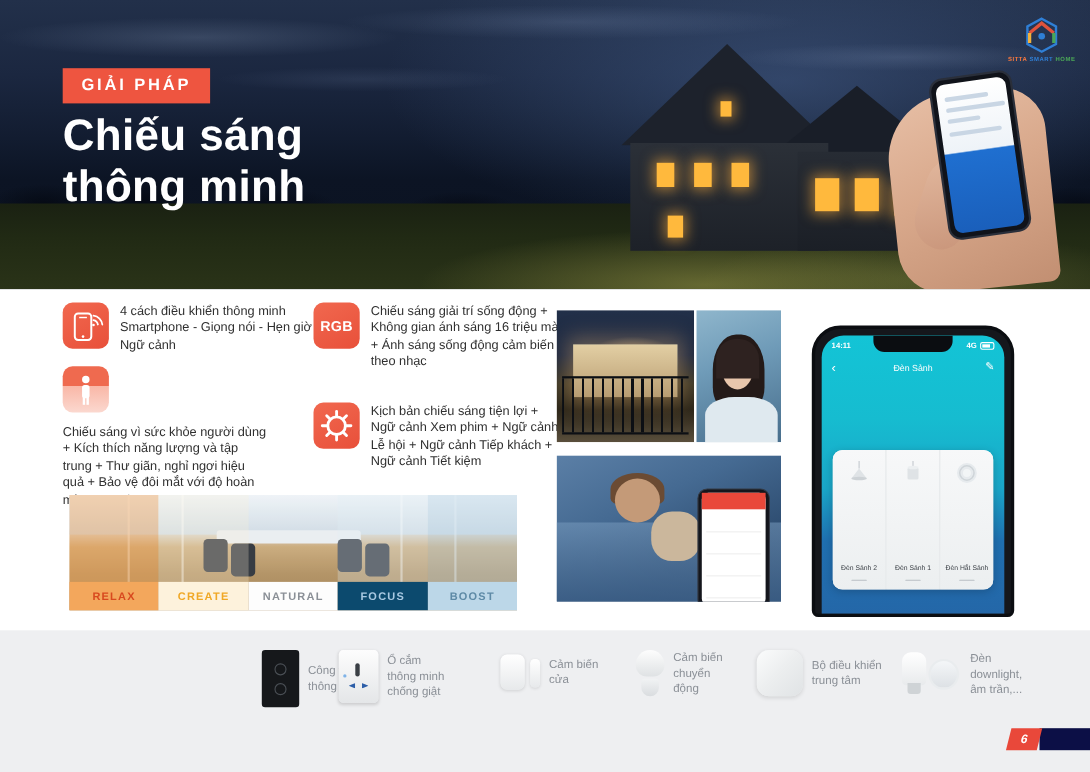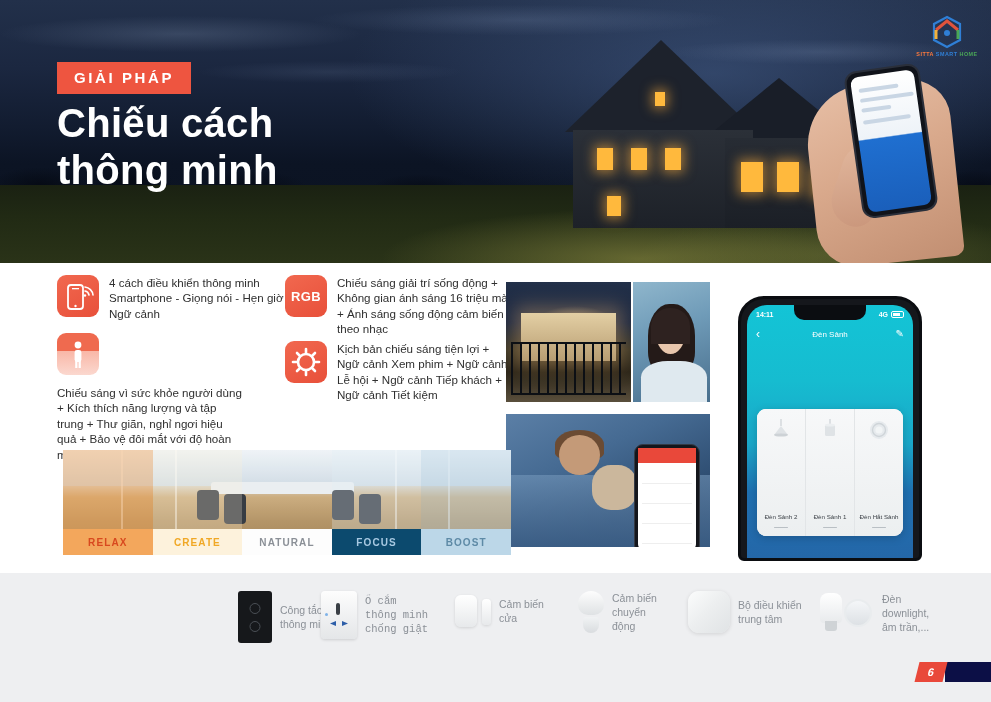--- a/index.html
+++ b/index.html
@@ -138,21 +138,21 @@
   .feat-icon.health { background: linear-gradient(180deg,#ef6a4f 0%, #ef6a4f 42%, #f9b7a7 43%, #fbd8cf 100%); }
   .feat-icon .lbl {
     position: absolute; inset: 0; display: flex; align-items: center; justify-content: center;
     color: #fff; font-size: 13px; font-weight: bold; letter-spacing: .3px;
   }
   .feat-text { font-size: 11.6px; line-height: 1.33; color: #2f2f2f; }
 
   .f1 { left: 57px; top: 12px; width: 240px; }
   .f2 { left: 57px; top: 70px; width: 240px; flex-direction: column; }
   .f3 { left: 285px; top: 12px; width: 230px; }
-  .f4 { left: 285px; top: 78px; width: 230px; }
+  .f4 { left: 285px; top: 103px; width: 230px; }
   .f1 .feat-text, .f3 .feat-text, .f4 .feat-text { width: 185px; }
   .f2 .feat-text { width: 185px; }
 
   
   .ph { position: absolute; overflow: hidden; }
   .ph-house { left: 506px; top: 282px; width: 125px; height: 120px; }
   .ph-woman { left: 633px; top: 282px; width: 77px; height: 120px; }
   .ph-child { left: 506px; top: 414px; width: 204px; height: 133px; }
 
   .img-house {
@@ -215,21 +215,21 @@
   }
   .child-phone {
     position: absolute; right: 10px; top: 30px; width: 66px; height: 110px;
     background: #14161c; border-radius: 9px; border: 1.5px solid #343a45; overflow: hidden;
   }
   .child-phone .scr { position: absolute; inset: 3px; background: #fff; border-radius: 6px; }
   .child-phone .hdr { position: absolute; left: 0; right: 0; top: 0; height: 15px; background: #e9483a; }
   .child-phone .row { position: absolute; left: 4px; right: 4px; height: 16px; border-bottom: 1px solid #eee; }
 
   
-  .mood { position: absolute; left: 63px; top: 450px; width: 448px; height: 105px; overflow: hidden; }
+  .mood { position: absolute; left: 63px; top: 450px; width: 407px; height: 105px; overflow: hidden; }
   .mood-img {
     position: absolute; inset: 0;
     background:
       linear-gradient(180deg,#cfd9e2 0%,#dfe6ec 28%,#c8a878 45%,#b08f5f 68%,#9c7c4f 100%);
   }
   .mood-img .ceiling {
     position: absolute; left: 0; top: 0; width: 100%; height: 34%;
     background: linear-gradient(180deg,#eef3f7,#cfdbe4);
   }
   .mood-img .table {
@@ -358,21 +358,21 @@
     <div class="hero-phone-screen">
       <div class="ln" style="top:12px;width:40px;"></div>
       <div class="ln" style="top:22px;width:54px;"></div>
       <div class="ln" style="top:32px;width:30px;"></div>
       <div class="ln" style="top:44px;width:48px;"></div>
     </div>
   </div>
 
   <div class="hero-badge">GIẢI PHÁP</div>
   <div class="hero-title">
-    <div>Chiếu cách</div>
+    <div>Chiếu sáng</div>
     <div>thông minh</div>
   </div>
 
   <div class="logo">
     <div class="logo-mark">
       <svg viewBox="0 0 44 36" width="44" height="36">
         <polygon points="22,3 35,10 35,26 22,33 9,26 9,10" fill="none" stroke="#2f7fd6" stroke-width="2.2"></polygon>
         <polyline points="11,16 22,7 33,16" fill="none" stroke="#e0533c" stroke-width="3"></polyline>
         <polyline points="11,16 11,25" fill="none" stroke="#f2b23c" stroke-width="3"></polyline>
         <polyline points="33,16 33,25" fill="none" stroke="#4aa657" stroke-width="3"></polyline>
@@ -559,21 +559,21 @@
     <div class="dev-art">
       <div class="sw-switch">
           <span class="dot" style="top:12px;"></span>
           <span class="dot" style="top:30px;"></span>
         </div>
     </div>
     <div class="dev-label" style="white-space:pre-line;">Công tắc
 thông minh</div>
   </div>
 
-  <div class="dev" style="left:321px;font-family:Liberation Mono, monospace;">
+  <div class="dev" style="left:308px;">
     <div class="dev-art">
       <div class="sw-socket">
         <span class="hole" style="left:15px;top:12px;width:4px;height:12px;border-radius:2px;background:#3a3f45;"></span>
         <span class="hole" style="left:9px;top:30px;width:6px;height:5px;clip-path:polygon(0 50%,100% 0,100% 100%);"></span>
         <span class="hole" style="left:21px;top:30px;width:6px;height:5px;clip-path:polygon(0 0,100% 50%,0 100%);"></span>
         <span class="hole" style="left:4px;top:22px;width:3px;height:3px;border-radius:50%;background:#7fb3e8;"></span>
       </div>
     </div>
     <div class="dev-label" style="white-space:pre-line;">Ổ cắm
 thông minh

